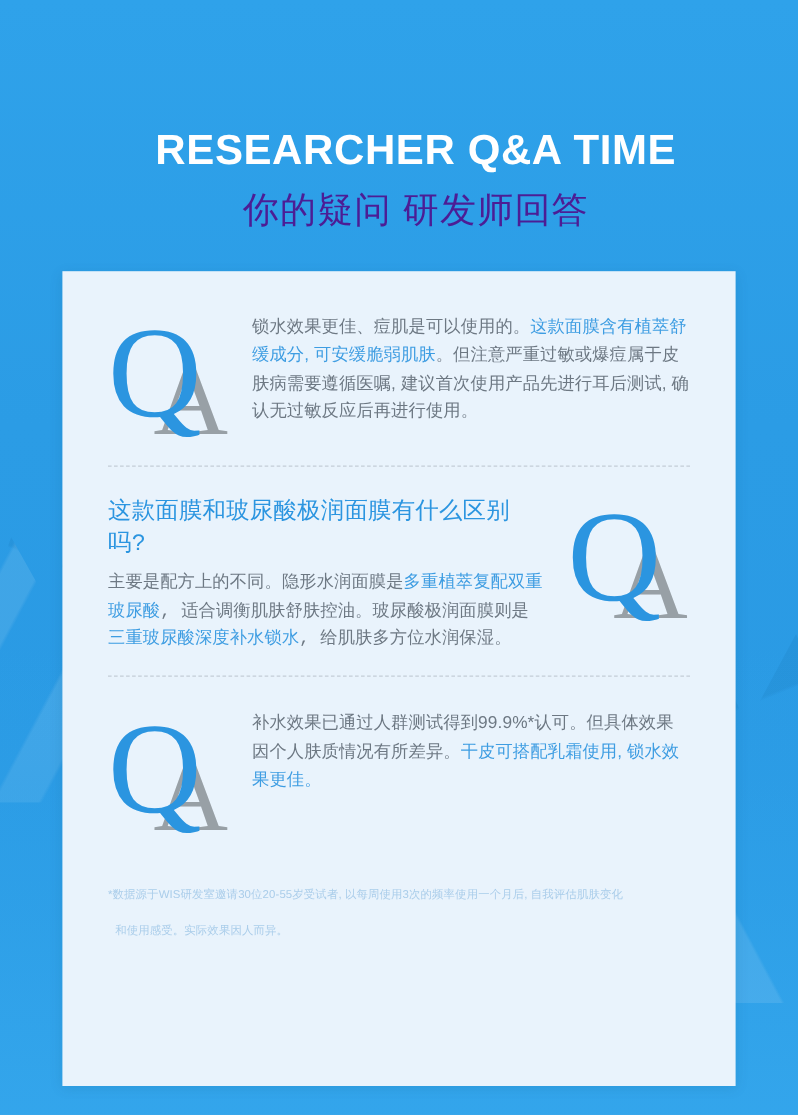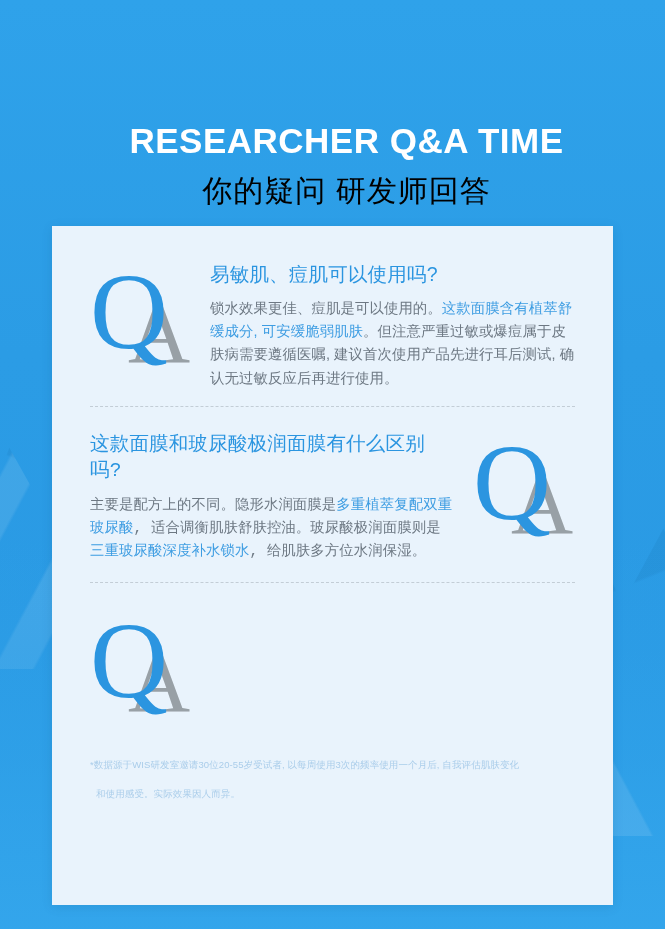--- a/index.html
+++ b/index.html
@@ -61,36 +61,36 @@
   .bg-haze {
     position: absolute;
     left: 0; right: 0; bottom: 0;
     height: 42%;
     background: linear-gradient(180deg, rgba(43,156,229,0) 0%, rgba(48,162,233,.55) 55%, rgba(52,166,236,.85) 100%);
   }
 
   
   .header {
     position: absolute;
-    top: 15px; left: 0; right: 0;
+    top: 0; left: 0; right: 0;
     padding-top: 108px;
     text-align: center;
     z-index: 3;
     margin-left: 28px;
   }
   .header-title {
     color: #ffffff;
     font-size: 35px;
     font-weight: 700;
     letter-spacing: 0.5px;
     line-height: 1.05;
     white-space: nowrap;
   }
   .header-sub {
-    color: #000000;
+    color: #4c1d95;
     font-size: 30px;
     font-weight: 400;
     letter-spacing: 1px;
     margin-top: 14px;
     line-height: 1.1;
   }
 
   
   .card {
     position: absolute;
@@ -206,21 +206,20 @@
 <div class="card">
   <div class="qa-list">
 
     <div class="qa-block b1">
       <div class="qa-row">
         <div class="qa-mark">
           <span class="glyph-q">Q</span>
           <span class="glyph-a">A</span>
         </div>
         <div class="qa-body">
-          <div class="qa-question">易敏肌、痘肌可以使用吗?</div>
           <div class="qa-answer"><span>锁水效果更佳、痘肌是可以使用的。</span><span class="hl">这款面膜含有植萃舒缓成分, 可安缓脆弱肌肤</span><span>。但注意严重过敏或爆痘属于皮肤病需要遵循医嘱, 建议首次使用产品先进行耳后测试, 确认无过敏反应后再进行使用。</span></div>
         </div>
       </div>
     </div>
 
     <div class="divider"></div>
 
     <div class="qa-block b2">
       <div class="qa-row reverse">
         <div class="qa-mark">
@@ -236,20 +235,21 @@
 
     <div class="divider"></div>
 
     <div class="qa-block b3">
       <div class="qa-row">
         <div class="qa-mark">
           <span class="glyph-q">Q</span>
           <span class="glyph-a">A</span>
         </div>
         <div class="qa-body">
+          <div class="qa-answer"><span>补水效果已通过人群测试得到99.9%*认可。但具体效果因个人肤质情况有所差异。</span><span class="hl">干皮可搭配乳霜使用, 锁水效果更佳。</span></div>
         </div>
       </div>
     </div>
 
     <div class="footnote">
       <span>*数据源于WIS研发室邀请30位20-55岁受试者, 以每周使用3次的频率使用一个月后, 自我评估肌肤变化</span>
       <span class="fn-line2">和使用感受。实际效果因人而异。</span>
     </div>
 
   </div>

